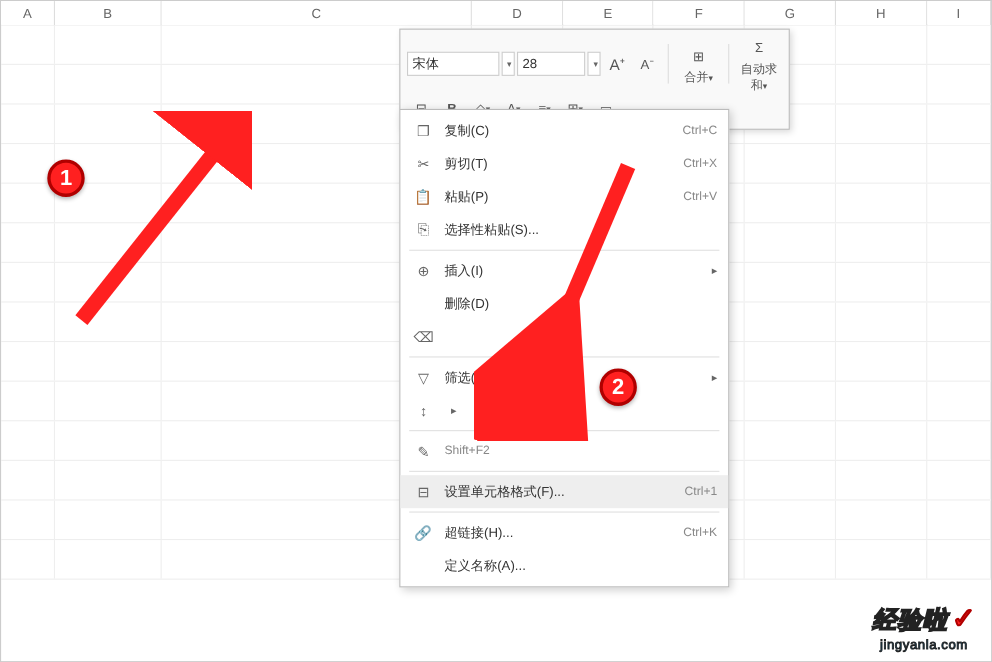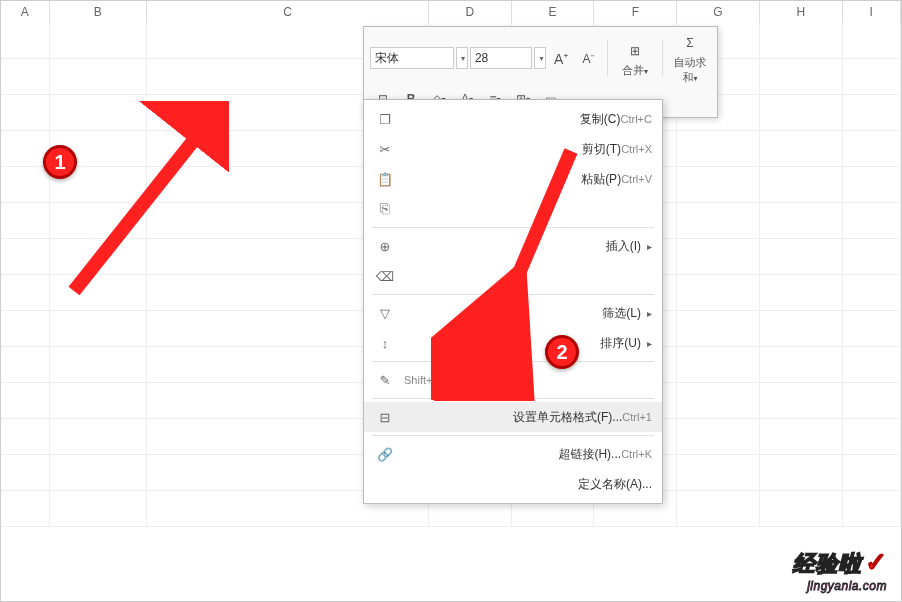--- a/index.html
+++ b/index.html
@@ -125,21 +125,21 @@
       color: #333;
     }
     .ctx-item:hover, .ctx-item.hover { background: #eee; }
     .ctx-icon {
       width: 22px; height: 18px;
       display: flex; align-items: center; justify-content: center;
       color: #666;
       margin-right: 8px;
       font-size: 13px;
     }
-    .ctx-label { flex: 1; text-align: right; }
+    .ctx-label { flex: 1; }
     .ctx-shortcut { color: #888; font-size: 11px; }
     .ctx-arrow { color: #666; font-size: 10px; margin-left: 6px; }
     .ctx-divider { height: 1px; background: #e0e0e0; margin: 3px 8px; }
 
     
     .marker {
       position: absolute;
       width: 34px; height: 34px;
       border-radius: 50%;
       background: #ff2020;
@@ -179,24 +179,24 @@
       letter-spacing: 1px;
     }
     .wm-check {
       color: #ff2020;
       -webkit-text-stroke: 1px #b00000;
       font-size: 26px;
       font-weight: bold;
     }
     .wm-sub {
       font-size: 12px;
-      color: #ec4899;
+      color: #0c4a6e;
       -webkit-text-stroke: 0.8px #222;
-      font-style: italic;
       letter-spacing: 0.5px;
+      text-align: center;
     }
   </style>
 </head>
 <body>
 
 <div class="grid-container">
   <div class="col-headers">
     <div class="col-h col-A">A</div>
     <div class="col-h col-B">B</div>
     <div class="col-h col-C">C</div>
@@ -413,39 +413,43 @@
     <span class="ctx-label">剪切(T)</span>
     <span class="ctx-shortcut">Ctrl+X</span>
   </div>
   <div class="ctx-item">
     <span class="ctx-icon">📋</span>
     <span class="ctx-label">粘贴(P)</span>
     <span class="ctx-shortcut">Ctrl+V</span>
   </div>
   <div class="ctx-item">
     <span class="ctx-icon">⎘</span>
+    <span class="ctx-label">选择性粘贴(S)...</span>
   </div>
   <div class="ctx-divider"></div>
   <div class="ctx-item">
     <span class="ctx-icon">⊕</span>
     <span class="ctx-label">插入(I)</span>
     <span class="ctx-arrow">▸</span>
   </div>
   <div class="ctx-item">
+    <span class="ctx-icon"></span>
+    <span class="ctx-label">删除(D)</span>
+  </div>
+  <div class="ctx-item">
     <span class="ctx-icon">⌫</span>
   </div>
   <div class="ctx-divider"></div>
   <div class="ctx-item">
     <span class="ctx-icon">▽</span>
     <span class="ctx-label">筛选(L)</span>
     <span class="ctx-arrow">▸</span>
   </div>
   <div class="ctx-item">
     <span class="ctx-icon">↕</span>
-    <span class="ctx-label">排序(U)</span>
     <span class="ctx-arrow">▸</span>
   </div>
   <div class="ctx-divider"></div>
   <div class="ctx-item">
     <span class="ctx-icon">✎</span>
     <span class="ctx-shortcut">Shift+F2</span>
   </div>
   <div class="ctx-divider"></div>
   <div class="ctx-item hover">
     <span class="ctx-icon">⊟</span>

